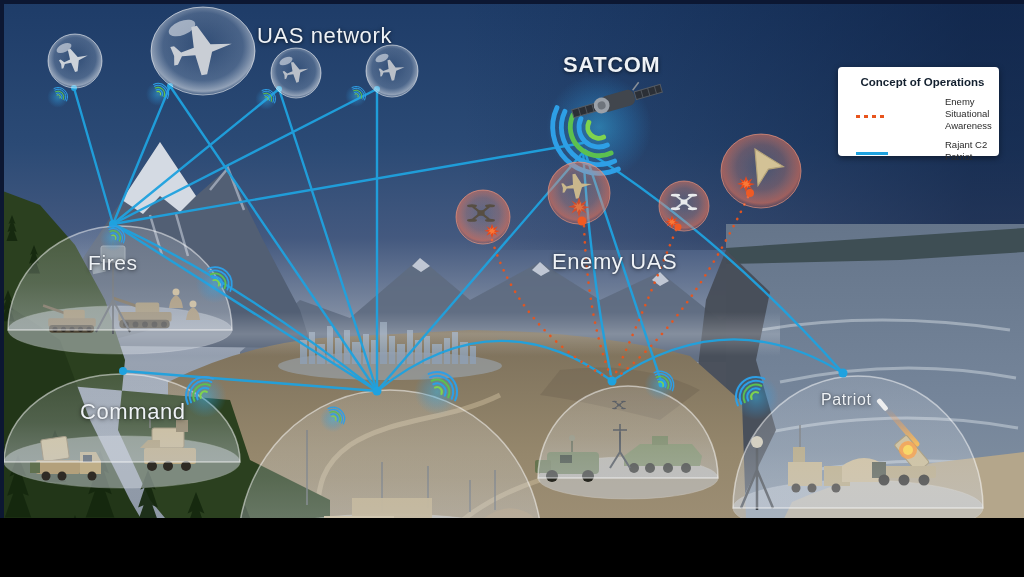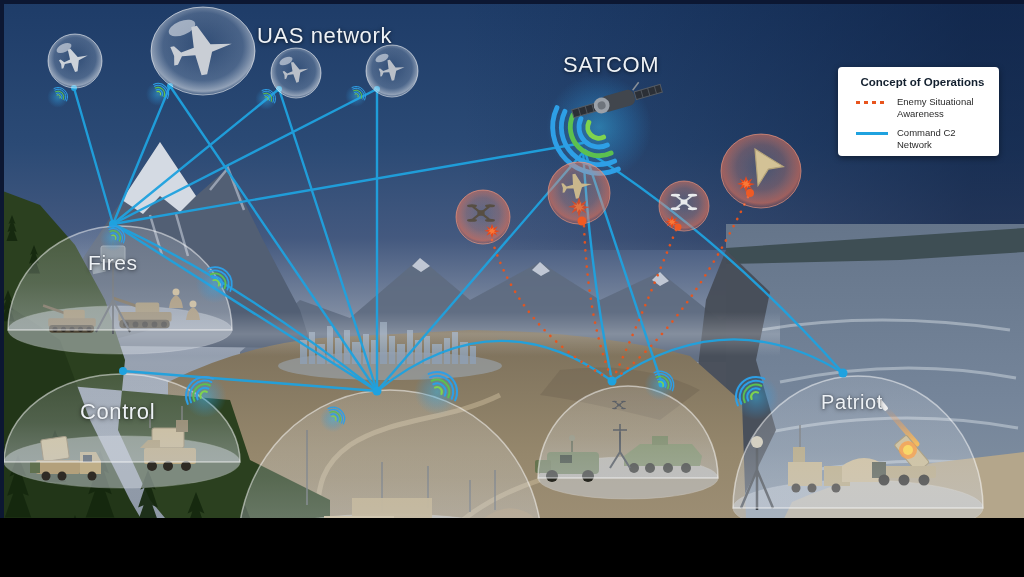--- a/index.html
+++ b/index.html
@@ -3,31 +3,31 @@
 <meta charset="utf-8">
 <style>
   html,body{margin:0;padding:0;background:#000;}
   .frame{position:relative;width:1024px;height:518px;overflow:hidden;
          font-family:"Liberation Sans",sans-serif;
          background:linear-gradient(180deg,#1e3c68 0%,#2b4a75 28%,#44597f 46%,#7d8aa0 60%,#98a2b1 70%,#8e98a6 100%);}
   .scene{position:absolute;left:0;top:0;}
   .lbl{position:absolute;color:#eef2f6;font-weight:400;letter-spacing:.6px;
        text-shadow:0 1px 4px rgba(0,0,0,.55), 0 0 2px rgba(0,0,0,.35);white-space:nowrap;}
   #lbl-uas{left:257px;top:23px;font-size:22px;}
-  #lbl-satcom{left:563px;top:52px;font-size:22px;}
+  #lbl-satcom{left:563px;top:52px;font-size:22px;font-weight:bold;}
   #lbl-enemy{left:552px;top:249px;font-size:22px;}
   #lbl-fires{left:88px;top:251px;font-size:21px;}
   #lbl-sensors{left:80px;top:399px;font-size:22px;}
   #lbl-c2{left:287px;top:473px;font-size:21px;}
   #lbl-counteruas{left:567px;top:409px;font-size:22px;}
-  #lbl-patriot{left:821px;top:391px;font-size:20px;}
+  #lbl-patriot{left:821px;top:391px;font-size:16px;}
   .legend{position:absolute;left:838px;top:67px;width:161px;height:89px;background:#ffffff;
           border-radius:4px;box-shadow:0 2px 6px rgba(0,0,0,.45);padding:9px 10px 6px 18px;box-sizing:border-box;}
   .legend-title{font-size:11.5px;font-weight:700;color:#13202f;text-align:center;margin-bottom:8px;}
-  .legend-row{display:flex;align-items:flex-start;margin-bottom:7px;}
+  .legend-row{display:flex;align-items:center;margin-bottom:7px;gap:48px;}
   .swatch{width:32px;height:3px;margin-top:5px;margin-right:9px;flex:0 0 32px;}
   .legend-item-label{font-size:9.5px;color:#2b2b2b;line-height:1.25;}
 </style>
 </head>
 <body>
 
 <div class="frame">
 
 <svg class="scene" width="1024" height="577" viewBox="0 0 1024 577">
   <defs>
@@ -436,29 +436,30 @@
 
   <g fill="#0c1732">
     <rect x="0" y="0" width="1024" height="4"></rect>
         <rect x="0" y="0" width="4" height="577"></rect>
     <rect x="0" y="570" width="1024" height="7"></rect>
   </g>
 </svg>
 
 <div class="lbl" id="lbl-uas">UAS network</div>
 <div class="lbl" id="lbl-satcom">SATCOM</div>
+<div class="lbl" id="lbl-enemy">Enemy UAS</div>
 <div class="lbl" id="lbl-fires">Fires</div>
-<div class="lbl" id="lbl-sensors">Control</div>
+<div class="lbl" id="lbl-sensors">Command</div>
 <div class="lbl" id="lbl-patriot">Patriot</div>
 
 <div class="legend">
   <div class="legend-title">Concept of Operations</div>
   <div class="legend-row">
     <div class="swatch" style="background: repeating-linear-gradient(90deg, rgb(232, 84, 29) 0px, rgb(232, 84, 29) 4px, transparent 4px, transparent 8px);"></div>
     <div class="legend-item-label">Enemy Situational Awareness</div>
   </div>
   <div class="legend-row">
     <div class="swatch" style="background: rgb(31, 162, 223);"></div>
-    <div class="legend-item-label">Command C2 Network</div>
+    <div class="legend-item-label">Rajant C2 Patriot</div>
   </div>
 </div>
 
 </div>
 
 </body></html>

